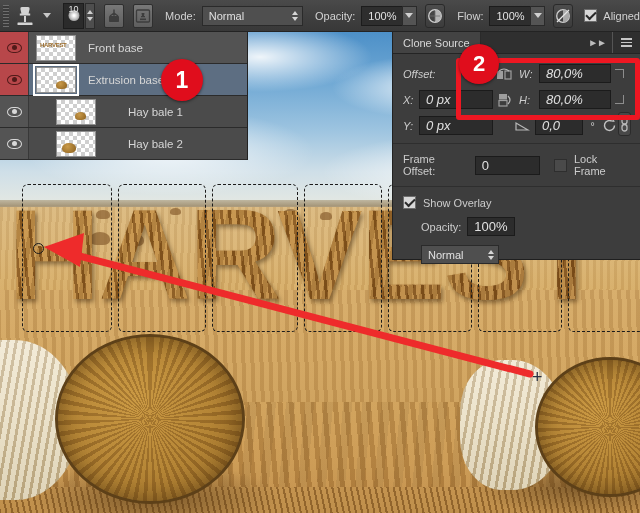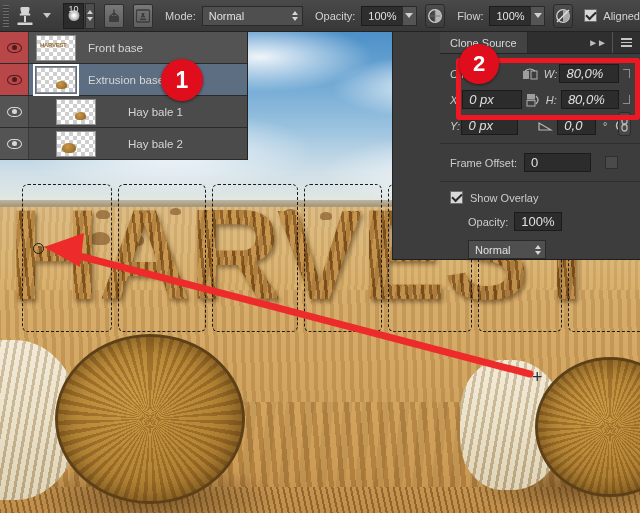--- a/index.html
+++ b/index.html
@@ -254,21 +254,21 @@
   }
   .chk.on::after {
     content:""; width:8px;height:4px;border-left:2px solid #2a2a2a;border-bottom:2px solid #2a2a2a;
     transform:rotate(-45deg) translate(1px,-1px);
   }
   .chk.dark { background:#4a4a4a; border-color:#2e2e2e; }
 
   
   .clone-panel {
     position:absolute; left:392px; top:32px; width:248px; height:228px;
-    background:#3d3d3d; border-left:1px solid #222; border-bottom:1px solid #1f1f1f;padding-left:47px;
+    background:#3d3d3d; border-left:1px solid #222; border-bottom:1px solid #1f1f1f;
   }
   .cp-tabbar {
     height:22px; background:#2f2f2f; display:flex; align-items:stretch;
     border-bottom:1px solid #242424;
   }
   .cp-tab {
     background:#434343; color:#d8d8d8; display:flex;align-items:center;
     padding:0 10px; font-size:11px; border-right:1px solid #2a2a2a;
   }
   .cp-tabbar .spacer { flex:1; }
@@ -573,20 +573,21 @@
   </div>
 
   <div class="cp-divider" style="margin-top:2px;"></div>
 
   <div class="cp-row" style="padding:9px 10px;">
     <span class="cp-label">Frame Offset:</span>
     <span class="field" style="width:67px;margin-left:7px;">
       <span>0</span>
     </span>
     <span class="chk dark" style="margin-left:14px;"></span>
+    <span class="cp-label" style="margin-left:7px;">Lock Frame</span>
   </div>
 
   <div class="cp-divider"></div>
 
   <div style="display:flex;padding:9px 10px 0 10px;">
     <div style="width:128px;">
       <div class="cp-row">
         <span class="chk on"></span>
         <span class="cp-label" style="margin-left:7px;">Show Overlay</span>
       </div>

